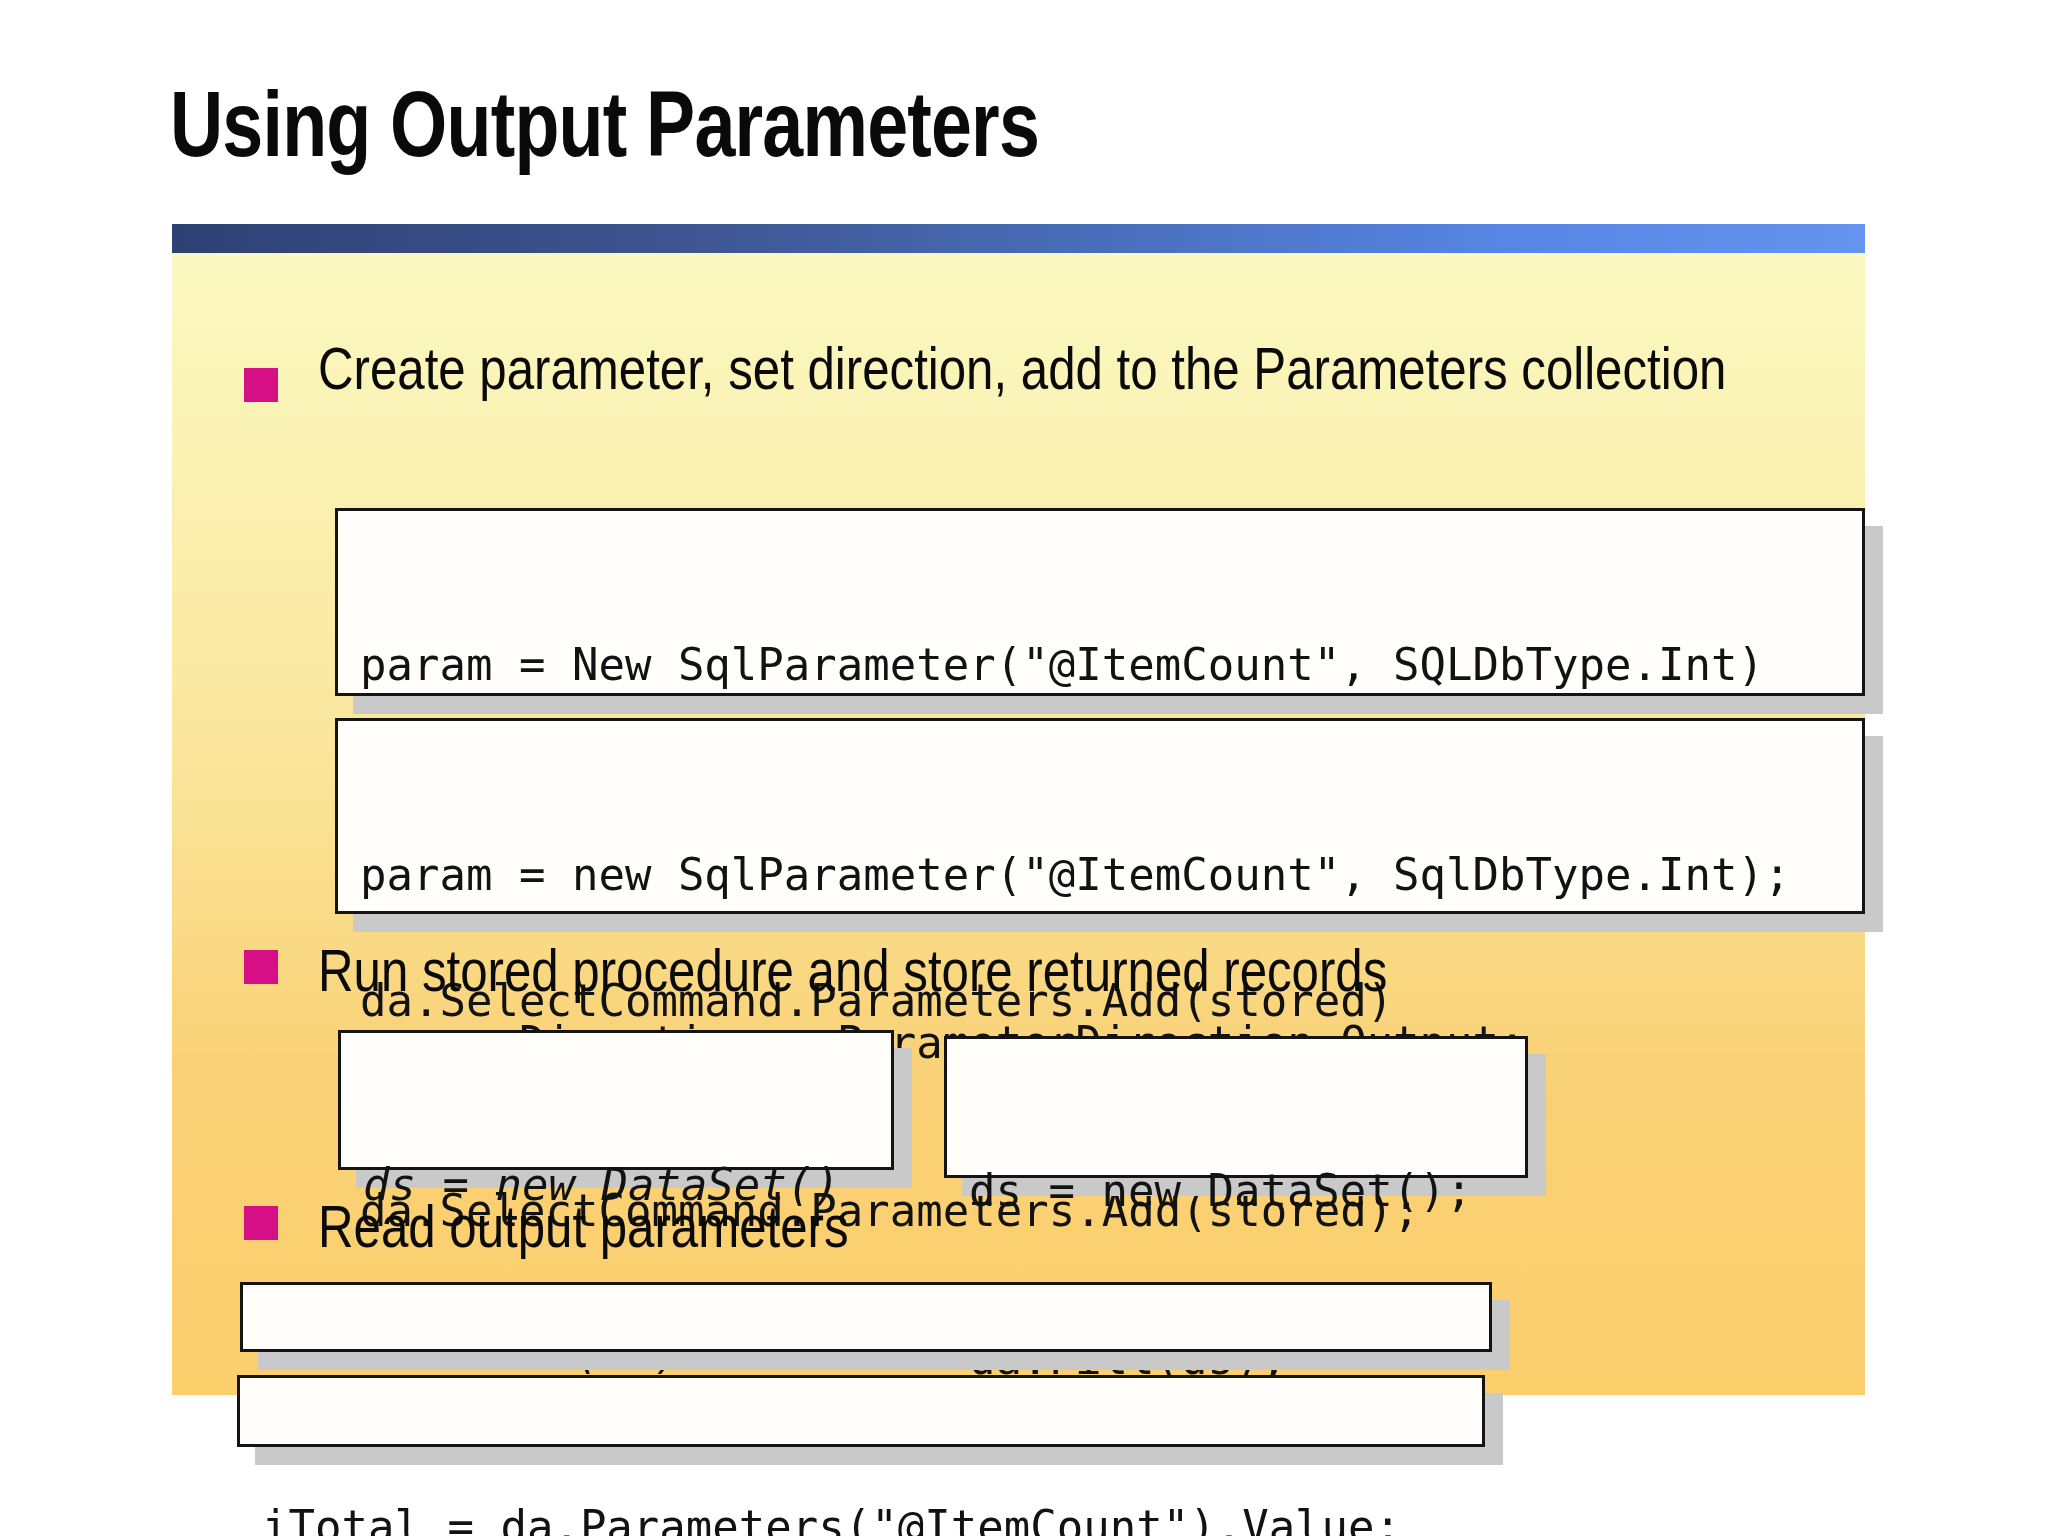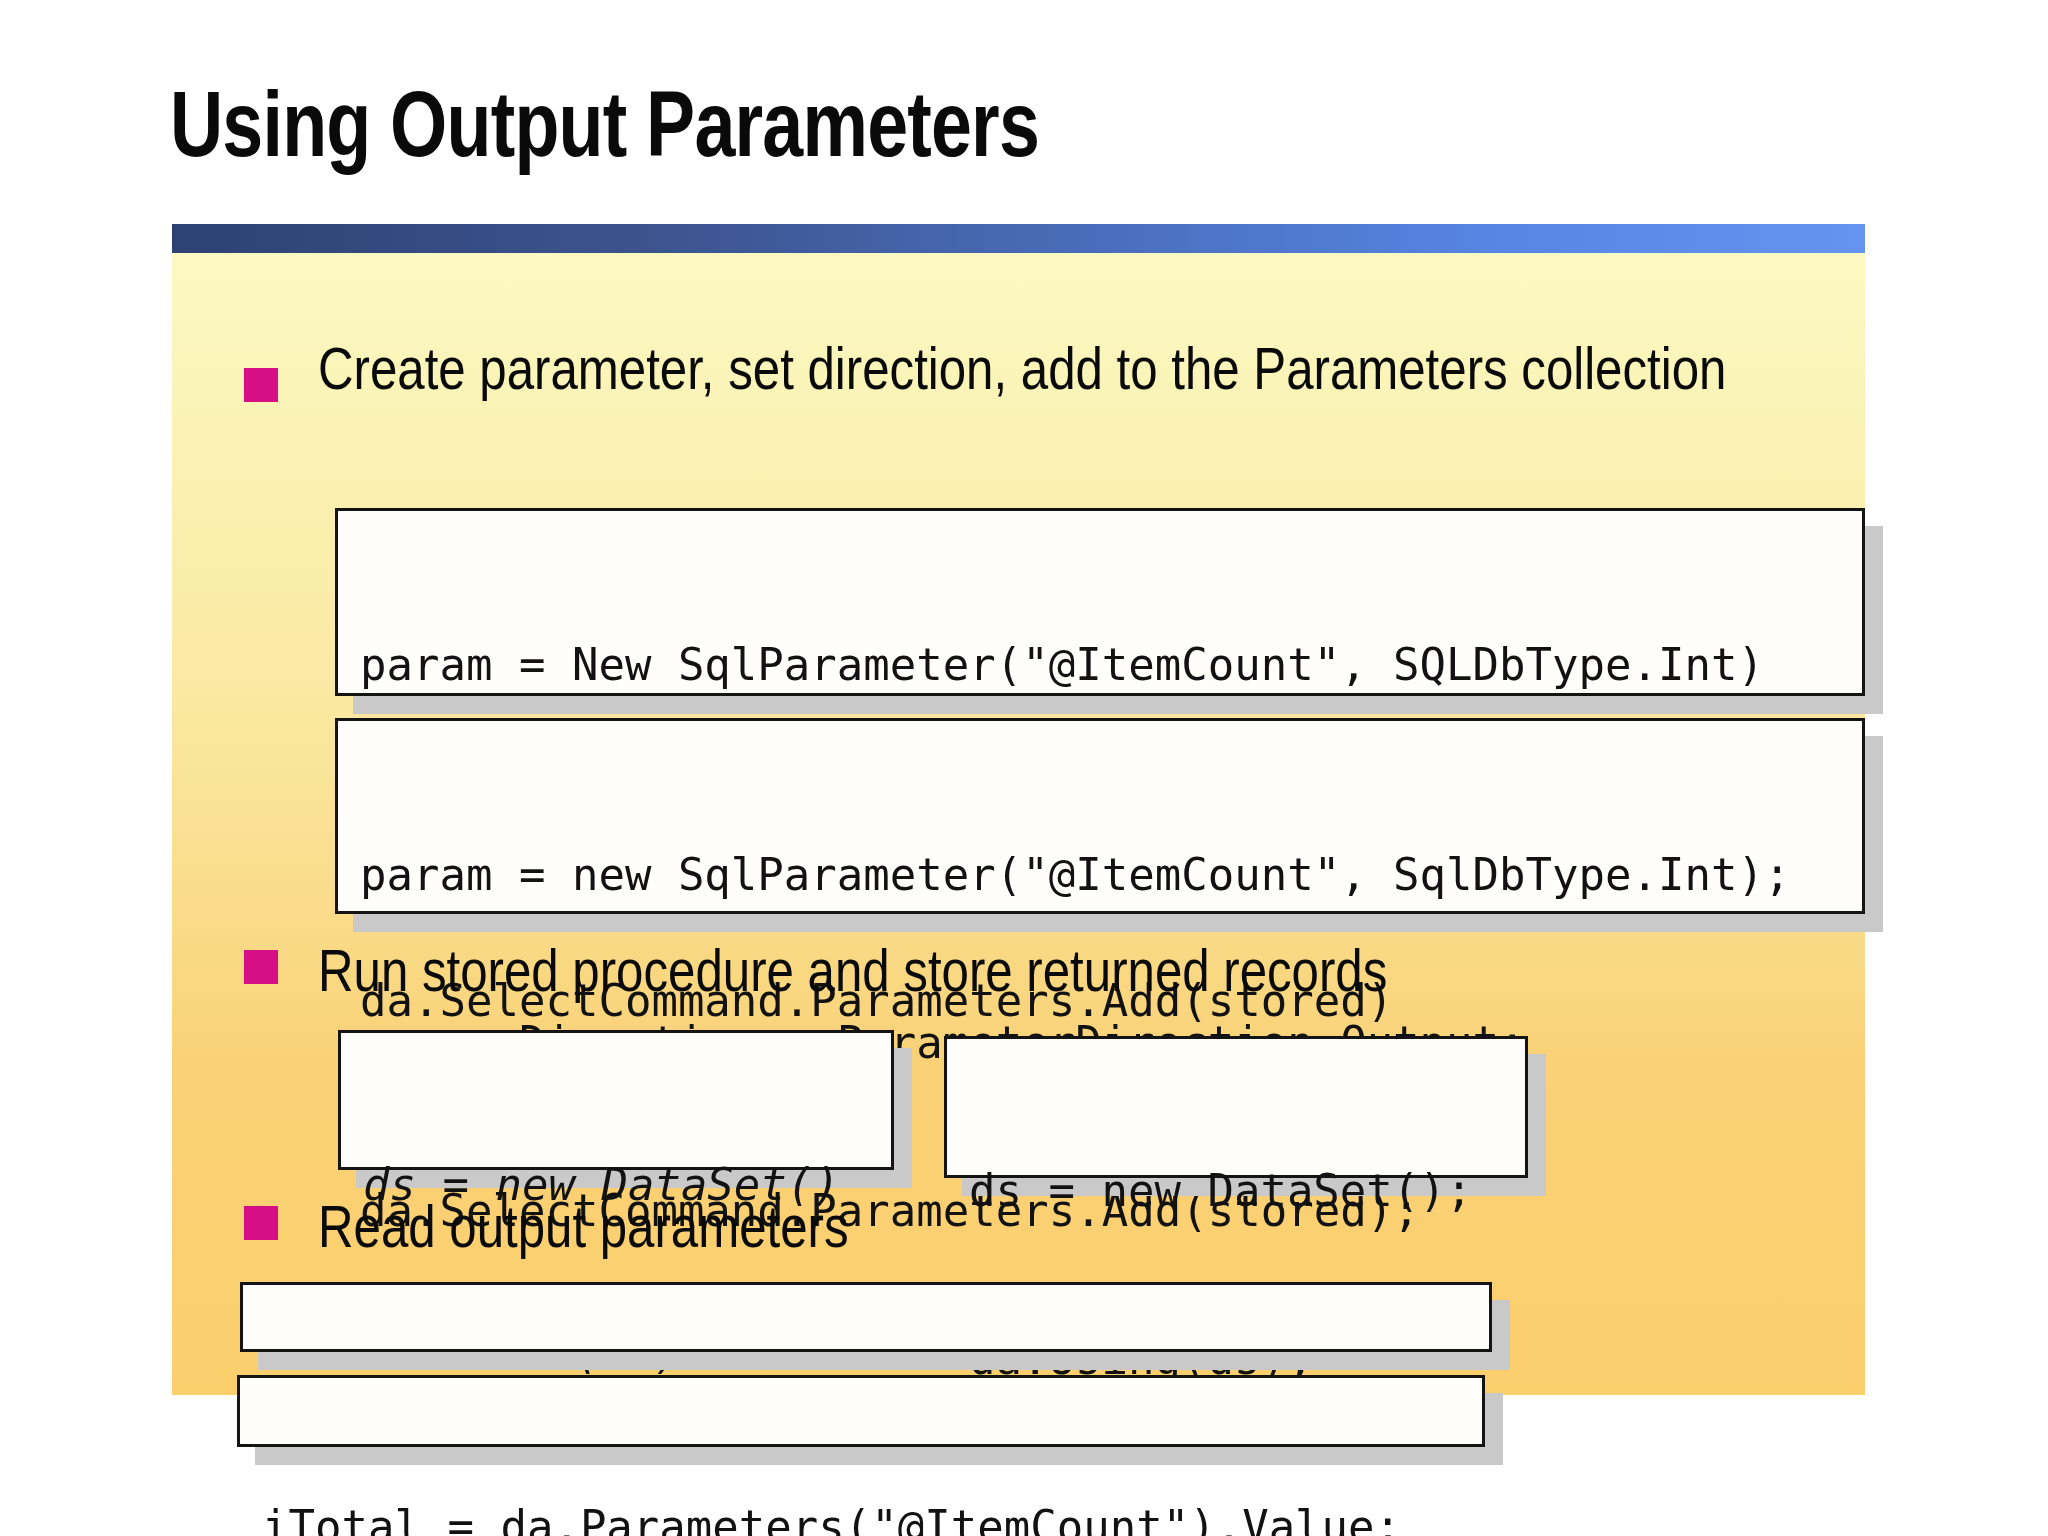--- a/index.html
+++ b/index.html
@@ -86,21 +86,21 @@
 <div class="bullet-square bs2"></div>
 <div class="bullet-text bt2">Run stored procedure and store returned records</div>
 
 <div class="codebox box-vb-ds">
   <div class="code-line">ds = new DataSet()</div>
   <div class="code-line">da.Value(ds)</div>
 </div>
 
 <div class="codebox box-cs-ds">
   <div class="code-line">ds = new DataSet();</div>
-  <div class="code-line">da.Using(ds);</div>
+  <div class="code-line">da.Fill(ds);</div>
 </div>
 
 <div class="bullet-square bs3"></div>
 <div class="bullet-text bt3">Read output parameters</div>
 
 <div class="codebox box-vb-read">
   <div class="code-line">iTotal = da.Parameters("@ItemCount").Value</div>
 </div>
 
 <div class="codebox box-cs-read">

